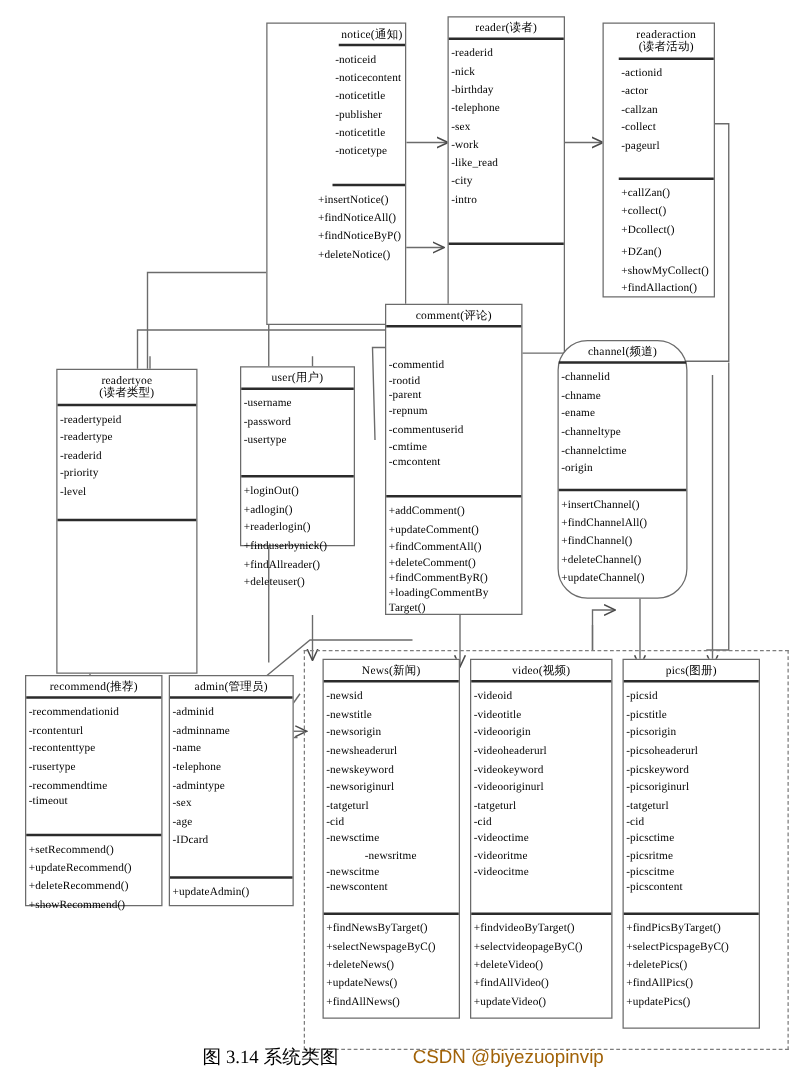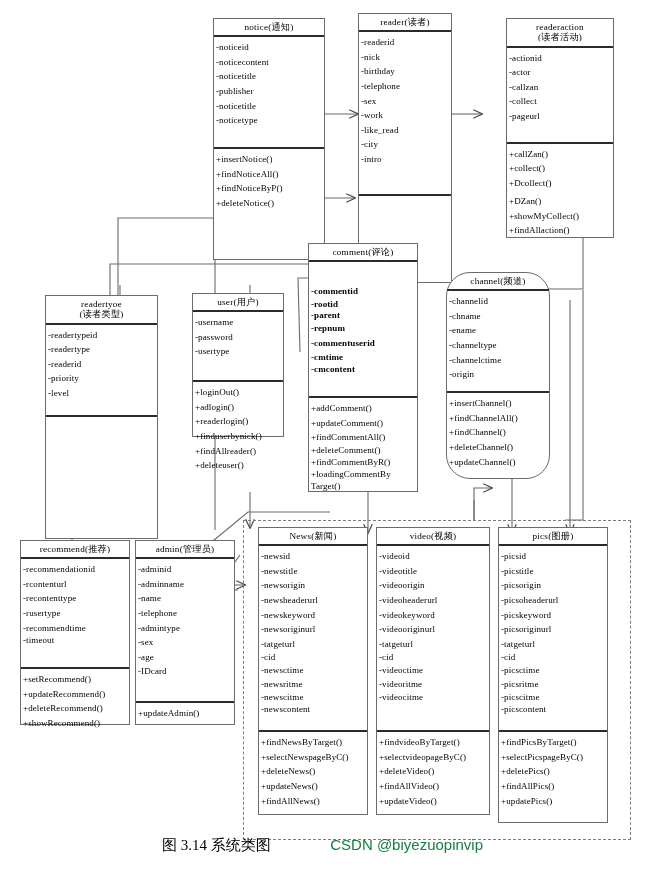--- a/index.html
+++ b/index.html
@@ -15,21 +15,21 @@
                padding:3px 2px;font-size:9.2px;letter-spacing:.2px;}
   .uclass .attrs{border-bottom:2px solid #2b2b2b;padding:3px 3px 3px 2px;flex:0 0 auto;}
   .uclass .ops{padding:3px 3px 3px 2px;flex:1 1 auto;}
   .uclass .row{font-size:9px;line-height:1.62;white-space:nowrap;letter-spacing:.1px;}
 
   #dashbox{position:absolute;box-sizing:border-box;border:1.6px dashed #7d7d7d;background:transparent;}
 
   #caption{position:absolute;left:0;top:836px;width:645px;text-align:center;
            font-size:15px;font-family:"Liberation Serif","DejaVu Serif",serif;}
   #caption .capgap{display:inline-block;width:52px;}
-  #watermark{color:#15803d;font-family:"Liberation Sans","DejaVu Sans",sans-serif;font-size:15px;}
+  #watermark{color:#a16207;font-family:"Liberation Sans","DejaVu Sans",sans-serif;font-size:15px;}
 </style>
 </head>
 <body>
 
 <div id="canvas">
 
   <svg class="wires" viewBox="0 0 645 869" xmlns="http://www.w3.org/2000/svg">
     <defs>
       <marker id="ah" markerWidth="9" markerHeight="9" refX="8" refY="4.5" orient="auto">
         <path d="M0,0.6 L8.4,4.5 L0,8.4" fill="none" stroke="#4a4a4a" stroke-width="1.1"></path>
@@ -77,21 +77,21 @@
       <path d="M474,520 L474,488 L492,488" marker-end="url(#ah)"></path>
       <path d="M474,520 L474,500"></path>
 
       <path d="M208,545 L248,512 L330,512"></path>
       <path d="M208,600 L240,555"></path>
     </g>
   </svg>
 
   <div id="dashbox" style="left:243px;top:520px;right:auto;width:388px;height:320px;"></div>
 
-  <div class="uclass" style="left:213px;top:18px;width:112px;height:242px;">
+  <div class="uclass" style="left:213px;top:18px;width:112px;height:242px;align-items:flex-end;">
     <div class="hdr">notice(通知)</div>
     <div class="attrs" style="height:104px;">
       <div class="row">-noticeid</div>
       <div class="row">-noticecontent</div>
       <div class="row">-noticetitle</div>
       <div class="row">-publisher</div>
       <div class="row">-noticetitle</div>
       <div class="row">-noticetype</div>
     </div>
     <div class="ops">
@@ -110,21 +110,21 @@
       <div class="row">-birthday</div>
       <div class="row">-telephone</div>
       <div class="row">-sex</div>
       <div class="row">-work</div>
       <div class="row">-like_read</div>
       <div class="row">-city</div>
       <div class="row">-intro</div>
     </div>
   </div>
 
-  <div class="uclass" style="left:506px;top:18px;width:108px;height:220px;">
+  <div class="uclass" style="left:482px;top:18px;width:90px;height:220px;padding-left:12px;">
     <div class="hdr" style="flex-direction:column;">
       <span>readeraction</span>
       <span>(读者活动)</span>
     </div>
     <div class="attrs" style="height:88px;">
       <div class="row">-actionid</div>
       <div class="row">-actor</div>
       <div class="row">-callzan</div>
       <div class="row">-collect</div>
       <div class="row">-pageurl</div>
@@ -165,21 +165,21 @@
       <div class="row">+adlogin()</div>
       <div class="row">+readerlogin()</div>
       <div class="row">+finduserbynick()</div>
       <div class="row">+findAllreader()</div>
       <div class="row">+deleteuser()</div>
     </div>
   </div>
 
   <div class="uclass" style="left:308px;top:243px;width:110px;height:249px;">
     <div class="hdr">comment(评论)</div>
-    <div class="attrs" style="height:109px;padding-top:22px;font-weight:bold;">
+    <div class="attrs" style="height:109px;padding-top:22px;">
       <div class="row">-commentid</div>
       <div class="row" style="line-height:1.2;">-rootid</div>
       <div class="row" style="line-height:1.3;">-parent</div>
       <div class="row">-repnum</div>
       <div class="row">-commentuserid</div>
       <div class="row" style="line-height:1.35;">-cmtime</div>
       <div class="row" style="line-height:1.35;">-cmcontent</div>
     </div>
     <div class="ops">
       <div class="row">+addComment()</div>
@@ -251,21 +251,21 @@
     <div class="attrs" style="height:178px;">
       <div class="row">-newsid</div>
       <div class="row">-newstitle</div>
       <div class="row">-newsorigin</div>
       <div class="row">-newsheaderurl</div>
       <div class="row">-newskeyword</div>
       <div class="row">-newsoriginurl</div>
       <div class="row">-tatgeturl</div>
       <div class="row" style="line-height:1.35;">-cid</div>
       <div class="row">-newsctime</div>
-      <div class="row" style="line-height:1.4;">-newsritme</div>
+      <div class="row" style="line-height:1.4;text-align:center;">-newsritme</div>
       <div class="row" style="line-height:1.4;">-newscitme</div>
       <div class="row" style="line-height:1.4;">-newscontent</div>
     </div>
     <div class="ops">
       <div class="row">+findNewsByTarget()</div>
       <div class="row">+selectNewspageByC()</div>
       <div class="row">+deleteNews()</div>
       <div class="row">+updateNews()</div>
       <div class="row">+findAllNews()</div>
     </div>

